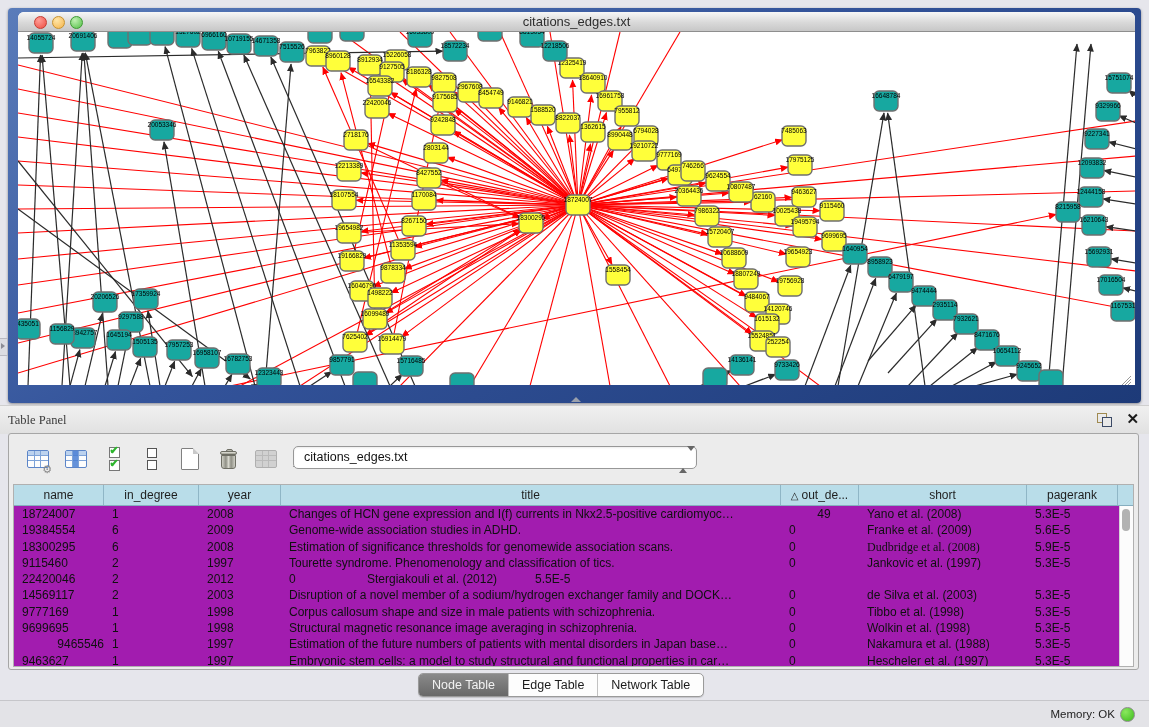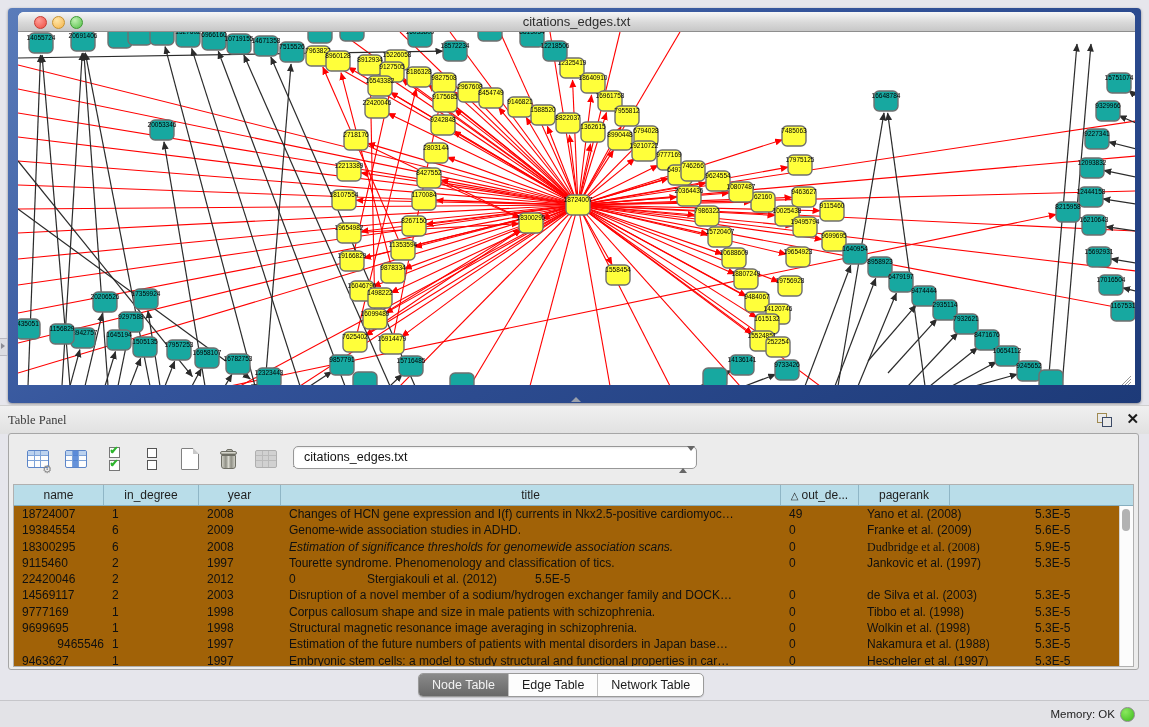--- a/index.html
+++ b/index.html
@@ -73,21 +73,21 @@
 
   .dropdown{position:absolute;left:284px;top:12px;width:404px;height:23px;background:#fff;
     border:1px solid #979797;border-radius:5px;box-sizing:border-box;cursor:pointer;
     box-shadow:inset 0 1px 2px rgba(0,0,0,.08);}
   .dropdown .val{position:absolute;left:10px;top:3px;font-size:12.5px;color:#111;}
   .dd-arrows{position:absolute;right:9px;top:4px;width:8px;}
   .dd-arrows .up{width:0;height:0;border-left:4px solid transparent;border-right:4px solid transparent;border-bottom:5px solid #666;margin-bottom:2px;}
   .dd-arrows .dn{width:0;height:0;border-left:4px solid transparent;border-right:4px solid transparent;border-top:5px solid #666;}
 
   
-  .table-wrap{position:absolute;left:4px;top:50px;right:4px;bottom:2px;background:#a16207;
+  .table-wrap{position:absolute;left:4px;top:50px;right:4px;bottom:2px;background:#a21caf;
     border:1px solid #b0b0b0;box-sizing:border-box;overflow:hidden;}
   .thead{display:flex;height:20px;background:#b9dde9;border-bottom:1px solid #86aebf;}
   .th{font-size:12px;color:#1e1e1e;text-align:center;line-height:20px;
     border-right:1px solid #8fb6c6;box-sizing:border-box;overflow:hidden;white-space:nowrap;cursor:pointer;}
   .th .sort{font-size:10px;margin-right:3px;color:#1e1e1e;}
   .trow{display:flex;height:16.3px;}
   .td{font-size:12px;color:#101010;line-height:16.3px;padding-left:8px;box-sizing:border-box;
     overflow:hidden;white-space:nowrap;}
   .vscroll{position:absolute;right:0;top:21px;bottom:0;width:13px;background:#fcfcfc;border-left:1px solid #d5d5d5;}
   .vthumb{position:absolute;left:2px;top:3px;width:8px;height:22px;background:#b2b2b2;border-radius:5px;cursor:pointer;}
@@ -606,46 +606,47 @@
       <span class="dd-arrows"><span class="up"></span><span class="dn"></span></span>
     </div>
 
     <div class="table-wrap">
       <div class="thead" id="thead">
           <div class="th" style="width: 90px;">name</div>
           <div class="th" style="width: 95px;">in_degree</div>
           <div class="th" style="width: 82px;">year</div>
           <div class="th" style="width: 500px;">title</div>
           <div class="th" style="width: 78px;"><span class="sort">△</span>out_de...</div>
+          <div class="th" style="width: 168px;">short</div>
           <div class="th" style="width: 91px;">pagerank</div>
         </div>
       <div id="tbody">
           <div class="trow">
             <div class="td" style="width: 90px;">18724007</div>
             <div class="td" style="width: 95px;">1</div>
             <div class="td" style="width: 82px;">2008</div>
             <div class="td" style="width: 500px;">Changes of HCN gene expression and I(f) currents in Nkx2.5-positive cardiomyoc…</div>
-            <div class="td" style="width: 78px;">49</div>
+            <div class="td" style="width: 78px; text-align: center;">49</div>
             <div class="td" style="width: 168px;">Yano et al. (2008)</div>
             <div class="td" style="width: 91px;">5.3E-5</div>
           </div>
           <div class="trow">
             <div class="td" style="width: 90px;">19384554</div>
             <div class="td" style="width: 95px;">6</div>
             <div class="td" style="width: 82px;">2009</div>
             <div class="td" style="width: 500px;">Genome-wide association studies in ADHD.</div>
             <div class="td" style="width: 78px;">0</div>
             <div class="td" style="width: 168px;">Franke et al. (2009)</div>
             <div class="td" style="width: 91px;">5.6E-5</div>
           </div>
           <div class="trow">
             <div class="td" style="width: 90px;">18300295</div>
             <div class="td" style="width: 95px;">6</div>
             <div class="td" style="width: 82px;">2008</div>
-            <div class="td" style="width: 500px; font-style: italic;">Estimation of significance thresholds for genomewide association scans.</div>
+            <div class="td" style="width: 500px;">Estimation of significance thresholds for genomewide association scans.</div>
             <div class="td" style="width: 78px;">0</div>
             <div class="td" style="width: 168px; font-family: Liberation Serif, serif;">Dudbridge et al. (2008)</div>
             <div class="td" style="width: 91px;">5.9E-5</div>
           </div>
           <div class="trow">
             <div class="td" style="width: 90px;">9115460</div>
             <div class="td" style="width: 95px;">2</div>
             <div class="td" style="width: 82px;">1997</div>
             <div class="td" style="width: 500px;">Tourette syndrome. Phenomenology and classification of tics.</div>
             <div class="td" style="width: 78px;">0</div>

